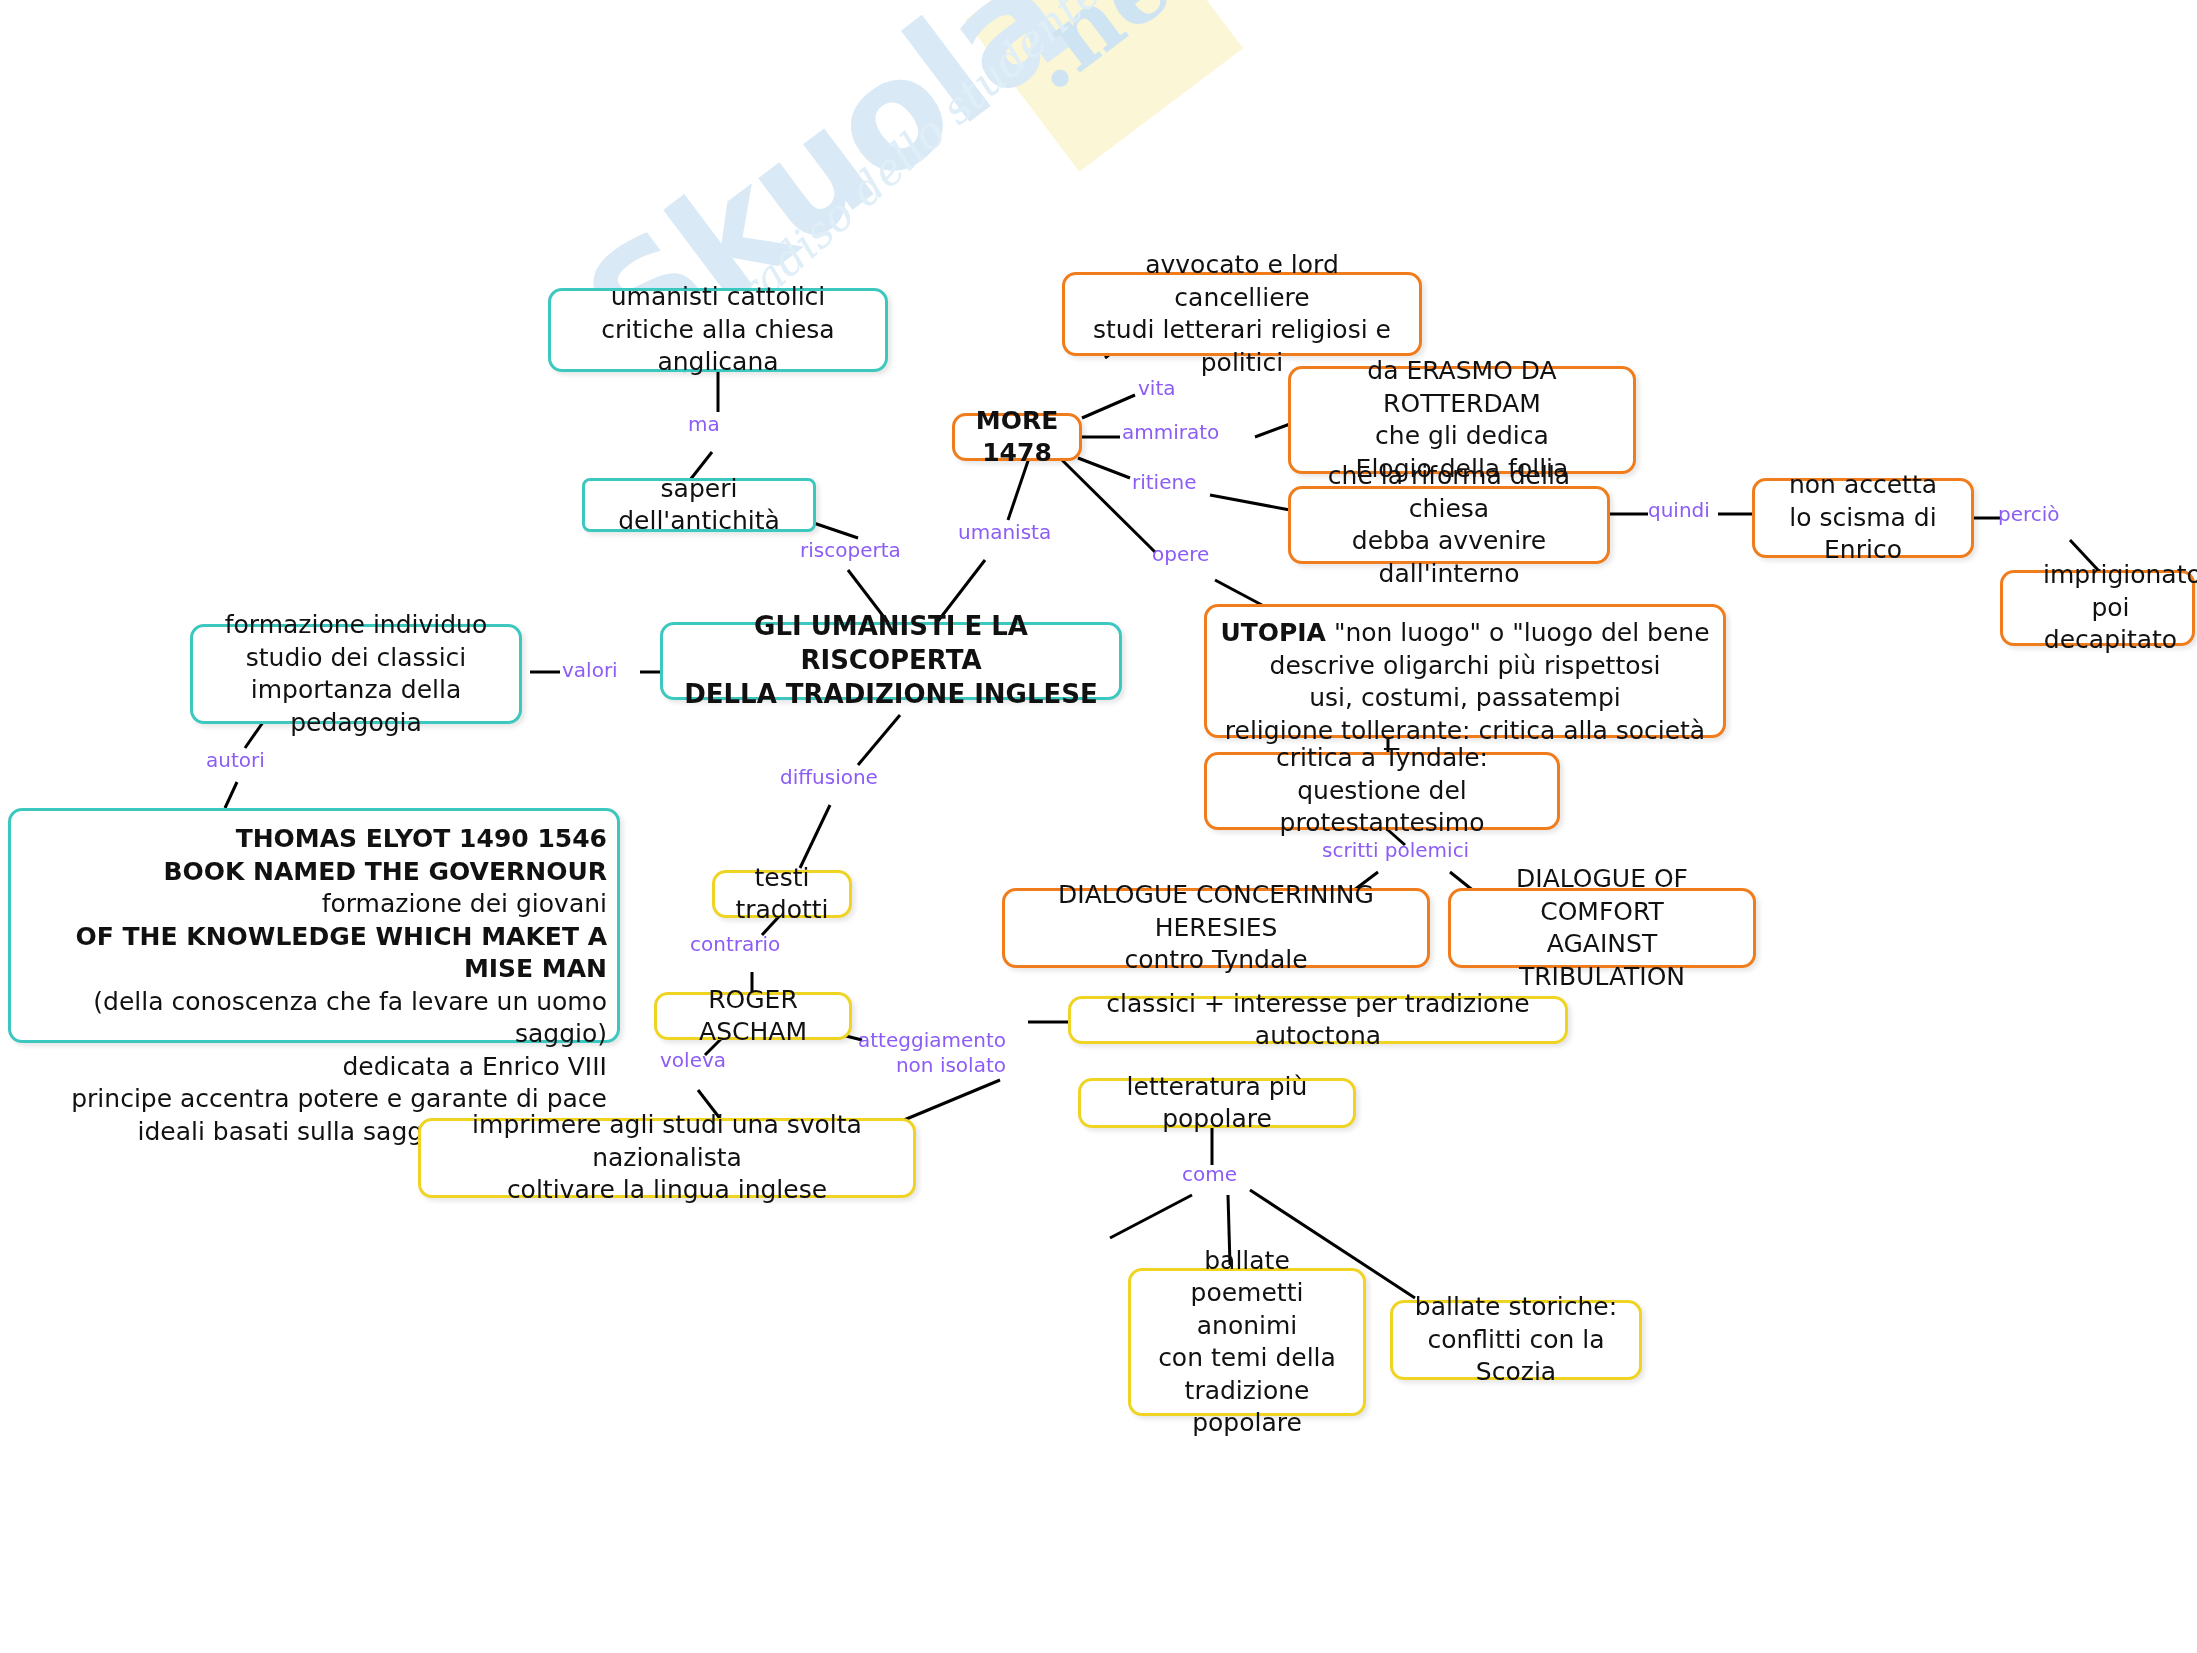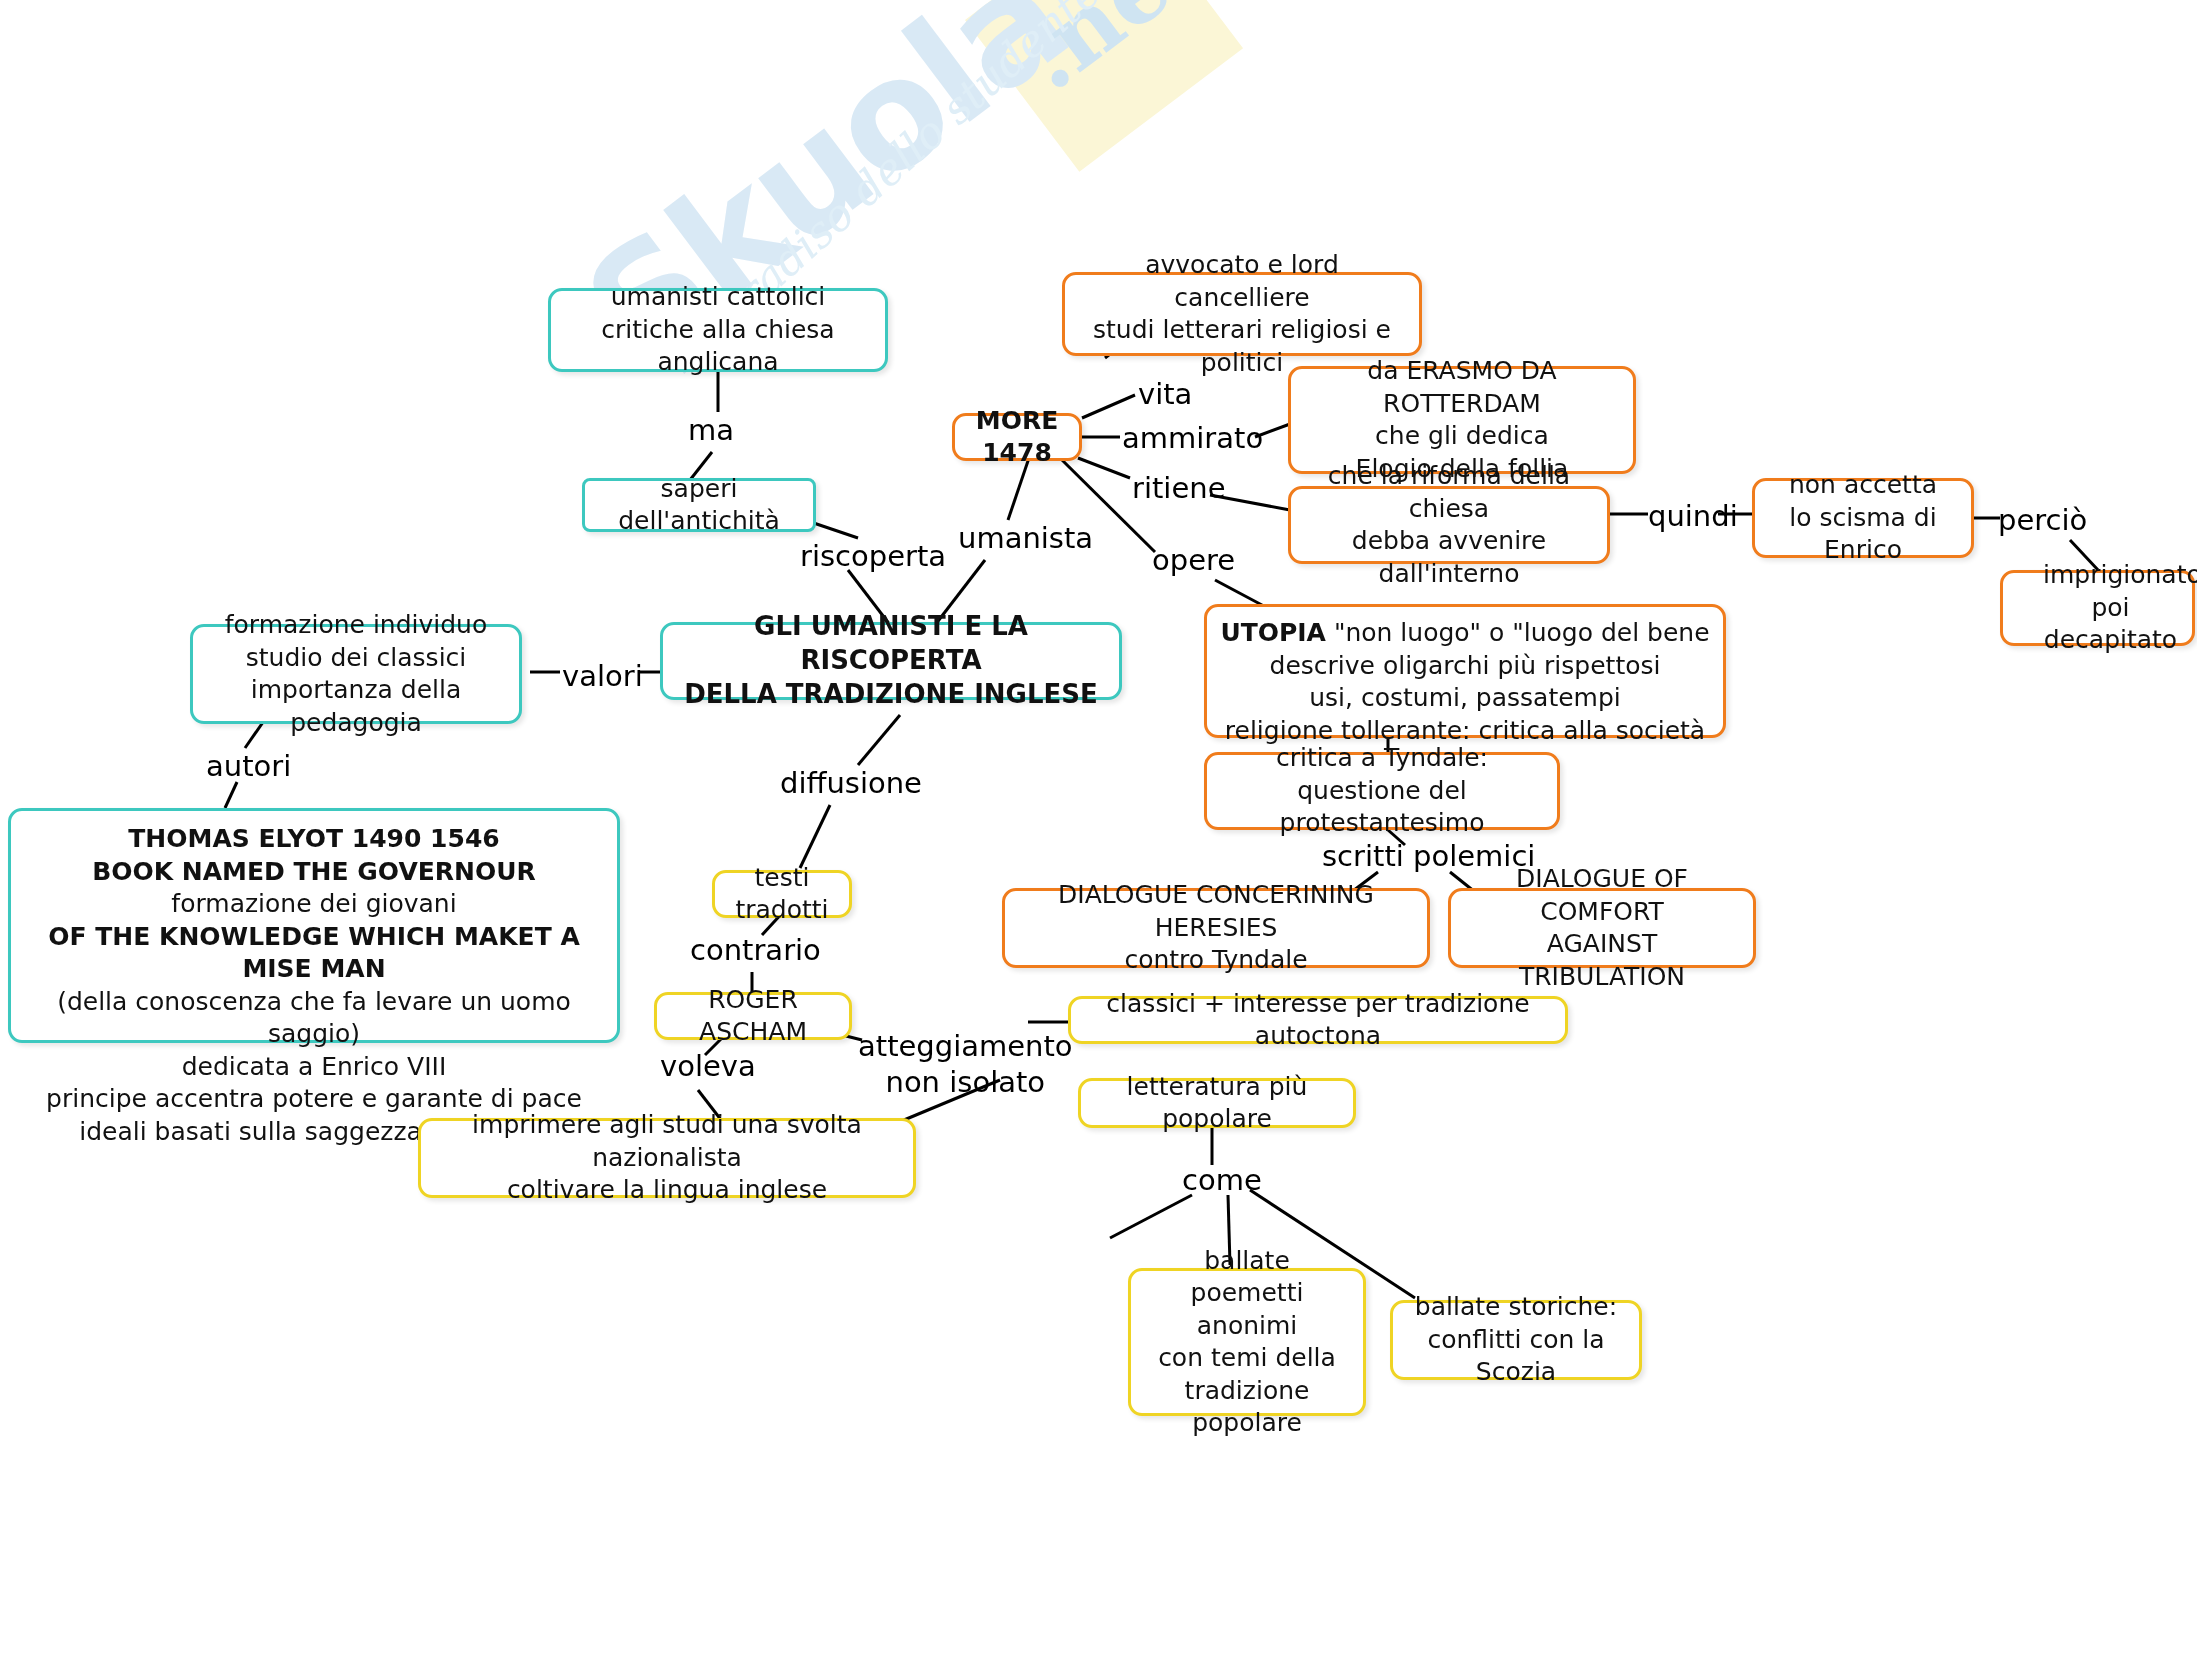--- a/index.html
+++ b/index.html
@@ -43,26 +43,26 @@
     box-shadow: 3px 3px 5px rgba(0,0,0,0.10);
   }
   .node .inner { width: 100%; }
   .teal   { border-color: #3dc8bf; }
   .orange { border-color: #f07c1c; }
   .yellow { border-color: #efd424; }
   .bold   { font-weight: bold; }
   .lbl {
     position: absolute;
     z-index: 3;
-    color: #000000;
-    font-size: 29px;
+    color: #8b5cf6;
+    font-size: 20px;
     line-height: 1.25;
     white-space: pre;
     background: transparent;
-    text-align: center;
+    text-align: right;
   }
   
   #watermark {
     position: absolute;
     left: 545px;
     top: 10px;
     width: 620px;
     height: 560px;
     z-index: 1;
     pointer-events: none;
@@ -222,21 +222,21 @@
 DELLA TRADIZIONE INGLESE</div>
   </div>
 
   <div class="node teal" style="left:190px; top:624px; width:332px; height:100px;">
     <div class="inner" style="white-space:pre-line;">formazione individuo
 studio dei classici
 importanza della pedagogia</div>
   </div>
 
   <div class="node teal" style="left:8px; top:808px; width:612px; height:235px; display:block; padding:12px 10px;">
-    <div class="inner" style="text-align:center;">
+    <div class="inner" style="text-align:right;">
       <div class="bold">THOMAS ELYOT 1490 1546</div>
       <div class="bold">BOOK NAMED THE GOVERNOUR</div>
       <div>formazione dei giovani</div>
       <div class="bold">OF THE KNOWLEDGE WHICH MAKET A MISE MAN</div>
       <div>(della conoscenza che fa levare un uomo saggio)</div>
       <div>dedicata a Enrico VIII</div>
       <div>principe accentra potere e garante di pace</div>
       <div>ideali basati sulla saggezza "wisdom"</div>
     </div>
   </div>

